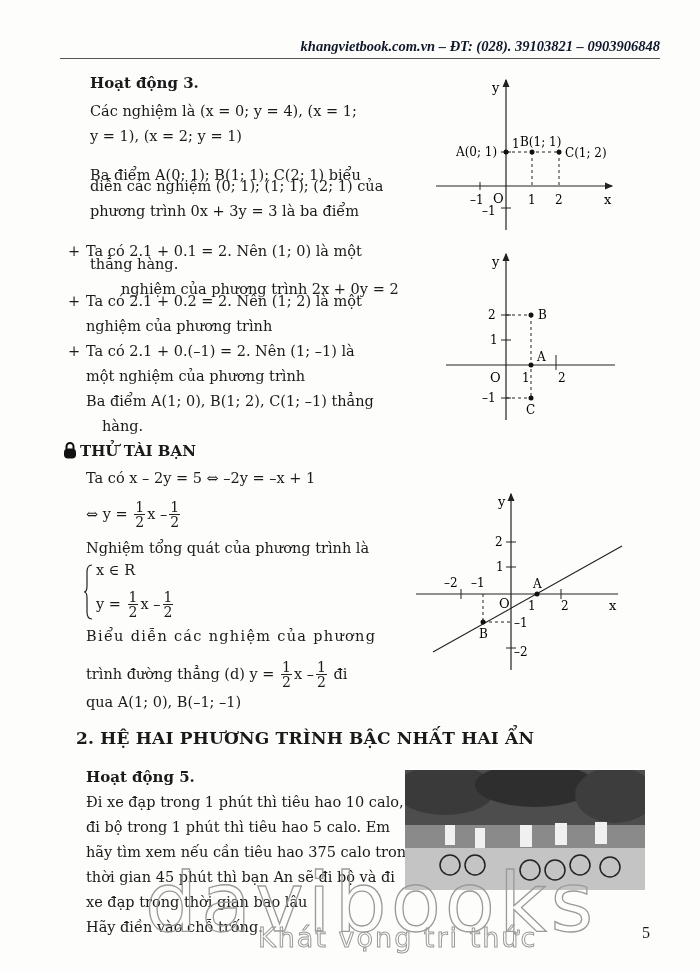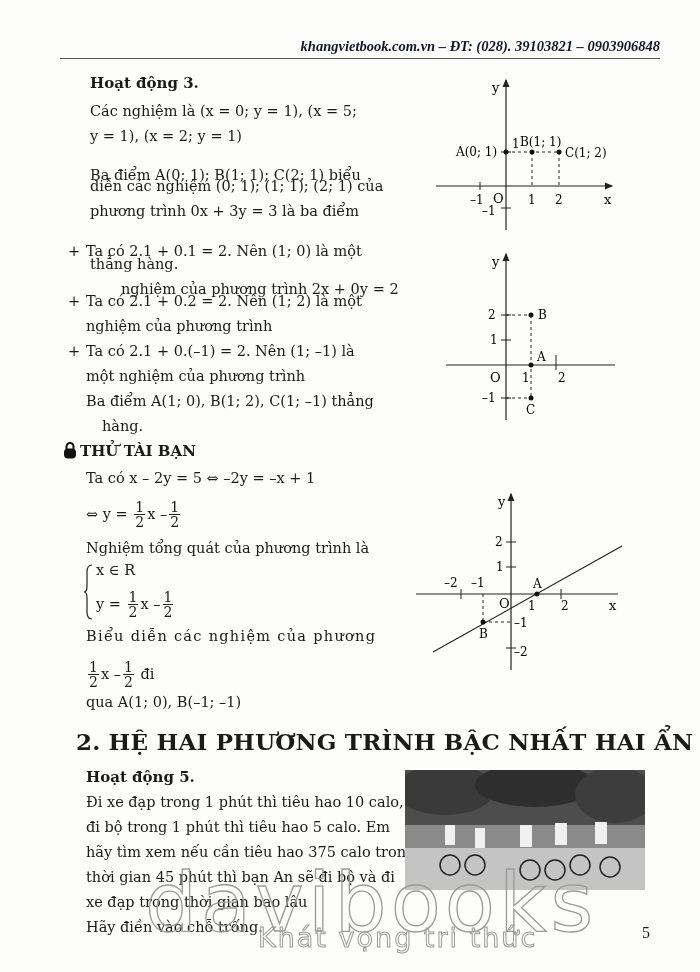--- a/index.html
+++ b/index.html
@@ -17,21 +17,21 @@
   }
   .header-rule { position:absolute; left:60px; right:40px; top:58px; height:1px; background:#555; }
   .bold { font-weight:bold; }
   .line { position:absolute; white-space:nowrap; font-size:14.5px; }
   .h-act { font-size:15px; font-weight:bold; }
   .plus { position:absolute; font-size:14.5px; }
   .frac { display:inline-block; vertical-align:middle; text-align:center; line-height:14px; font-size:14px; margin:0 2px; }
   .frac .num { display:block; border-bottom:1px solid #222; padding:0 1px; }
   .frac .den { display:block; }
   .brace-sys { position:absolute; left:84px; top:560px; }
-  .section-title { position:absolute; left:76px; top:728px; font-weight:bold; font-size:23px; letter-spacing:0.2px; }
+  .section-title { position:absolute; left:76px; top:728px; font-weight:bold; font-size:17px; letter-spacing:0.2px; }
   .photo { position:absolute; left:405px; top:770px; width:240px; height:120px;
     background:
       linear-gradient(180deg, rgba(60,60,60,0.85) 0%, rgba(110,110,110,0.7) 45%, rgba(170,170,170,0.6) 70%, rgba(140,140,140,0.7) 100%);
     overflow:hidden;
   }
   .watermark-big {
     position:absolute; left:145px; top:862px; font-family:"DejaVu Sans", sans-serif;
     font-size:82px; color:transparent; -webkit-text-stroke:1.3px #9a9a9a; letter-spacing:4px; line-height:82px;
   }
   .watermark-small {
@@ -41,21 +41,21 @@
   .page-num { position:absolute; left:642px; top:924px; font-family:"Liberation Serif", serif; font-size:16px; }
   svg text { font-family:"DejaVu Serif", serif; }
 </style>
 </head>
 <body>
 
 <div class="header-text">khangvietbook.com.vn – ĐT: (028). 39103821 – 0903906848</div>
 <div class="header-rule"></div>
 
 <div class="line h-act" style="left:90px; top:74px;">Hoạt động 3.</div>
-<div class="line" style="left:90px; top:103px;">Các nghiệm là (x = 0; y = 1), (x = 5;</div>
+<div class="line" style="left:90px; top:103px;">Các nghiệm là (x = 0; y = 4), (x = 1;</div>
 <div class="line" style="left:90px; top:128px;">y = 1), (x = 2; y = 1)</div>
 <div class="line" style="left:90px; top:153px;margin-top:14px;">Ba điểm A(0; 1); B(1; 1); C(2; 1) biểu</div>
 <div class="line" style="left:90px; top:178px;">diễn các nghiệm (0; 1); (1; 1); (2; 1) của</div>
 <div class="line" style="left:90px; top:203px;">phương trình 0x + 3y = 3 là ba điểm</div>
 <div class="line" style="left:90px; top:228px;margin-top:28px;">thẳng hàng.</div>
 
 <div class="plus" style="left:68px; top:243px;">+</div>
 <div class="line" style="left:86px; top:243px;">Ta có 2.1 + 0.1 = 2. Nên (1; 0) là một</div>
 <div class="line" style="left:86px; top:281px;margin-left:35px;">nghiệm của phương trình 2x + 0y = 2</div>
 <div class="plus" style="left:68px; top:293px;">+</div>
@@ -141,20 +141,21 @@
     </svg>
   <div class="line" style="left:12px; top:2px;">x ∈ R</div>
   <div class="line" style="left:12px; top:30px;">
     <span>y =</span>
     <span class="frac"><span class="num">1</span><span class="den">2</span></span><span>x –</span><span class="frac"><span class="num">1</span><span class="den">2</span></span>
   </div>
 </div>
 
 <div class="line" style="left:86px; top:628px; letter-spacing:1.3px;">Biểu diễn các nghiệm của phương</div>
 <div class="line" style="left:86px; top:660px;">
+  <span>trình đường thẳng (d)  y =</span>
   <span class="frac"><span class="num">1</span><span class="den">2</span></span><span>x –</span><span class="frac"><span class="num">1</span><span class="den">2</span></span>
   <span>đi</span>
 </div>
 <div class="line" style="left:86px; top:694px;">qua A(1; 0), B(–1; –1)</div>
 
 <svg class="abs" style="left:410px; top:488px;" width="230" height="185">
   <line x1="6" y1="106" x2="208" y2="106" stroke="#222" stroke-width="1.2"></line>
   <line x1="101" y1="182" x2="101" y2="6" stroke="#222" stroke-width="1.2" marker-end="url(#arr)"></line>
   <line x1="51" y1="101" x2="51" y2="111" stroke="#222"></line>
   <line x1="151" y1="101" x2="151" y2="111" stroke="#222"></line>

